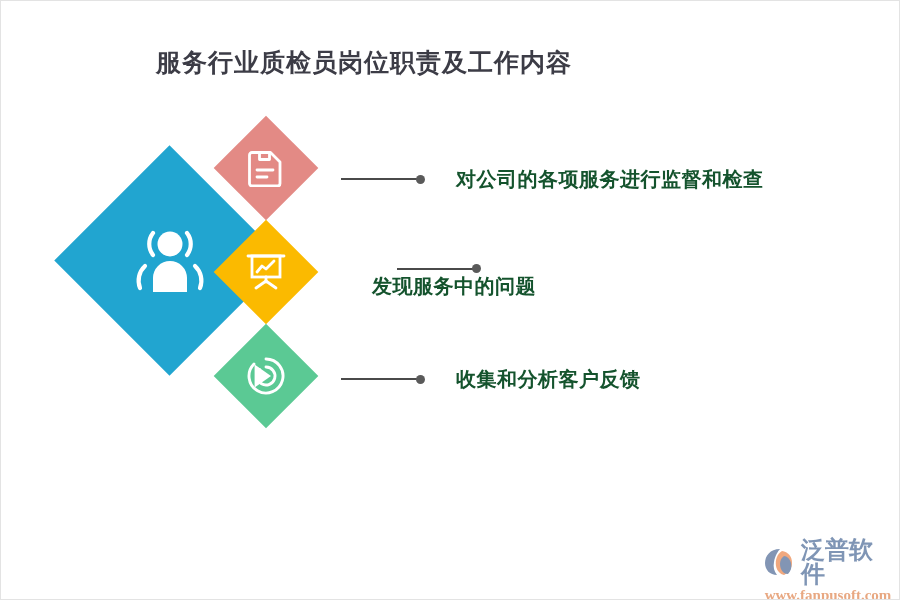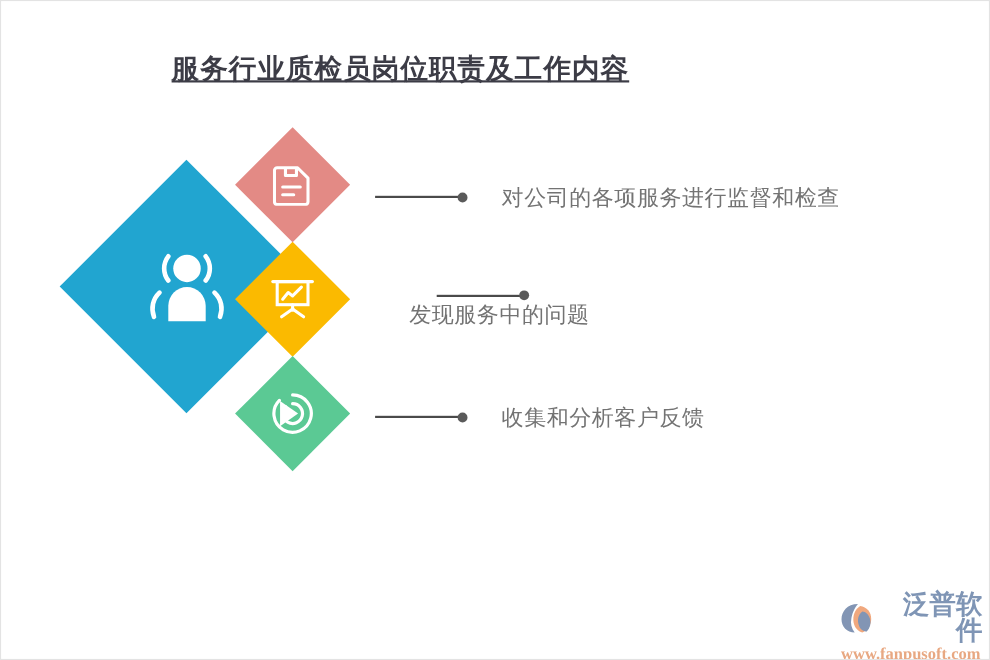--- a/index.html
+++ b/index.html
@@ -23,21 +23,20 @@
   
   .title {
     position: absolute;
     left: 155px;
     top: 45px;
     font-size: 25px;
     font-weight: bold;
     color: #3c3c46;
     letter-spacing: 1px;
     white-space: nowrap;
-    text-decoration: underline;
   }
 
   
   .cluster {
     position: absolute;
     left: 70px;
     top: 110px;
     width: 270px;
     height: 300px;
   }
@@ -113,22 +112,22 @@
     width: 9px;
     height: 9px;
     border-radius: 50%;
     background: #5a5a5a;
     margin-left: -1px;
   }
 
   .row-label {
     margin-left: 31px;
     font-size: 20px;
-    font-weight: normal;
-    color: #737373;
+    font-weight: bold;
+    color: #14532d;
     letter-spacing: 0.5px;
     white-space: nowrap;
   }
 
   
   .logo {
     position: absolute;
     left: 762px;
     top: 537px;
     width: 130px;
@@ -143,21 +142,20 @@
     height: 30px;
     flex: none;
   }
   .logo-text {
     font-size: 24px;
     font-weight: bold;
     color: #7f95b5;
     letter-spacing: 0px;
     line-height: 1;
     margin-left: 2px;
-    text-align: right;
   }
   .logo-url {
     font-family: "Liberation Serif", "DejaVu Serif", serif;
     font-size: 15px;
     font-weight: bold;
     color: #e8a882;
     letter-spacing: 0px;
     margin-top: 1px;
     text-align: center;
   }

